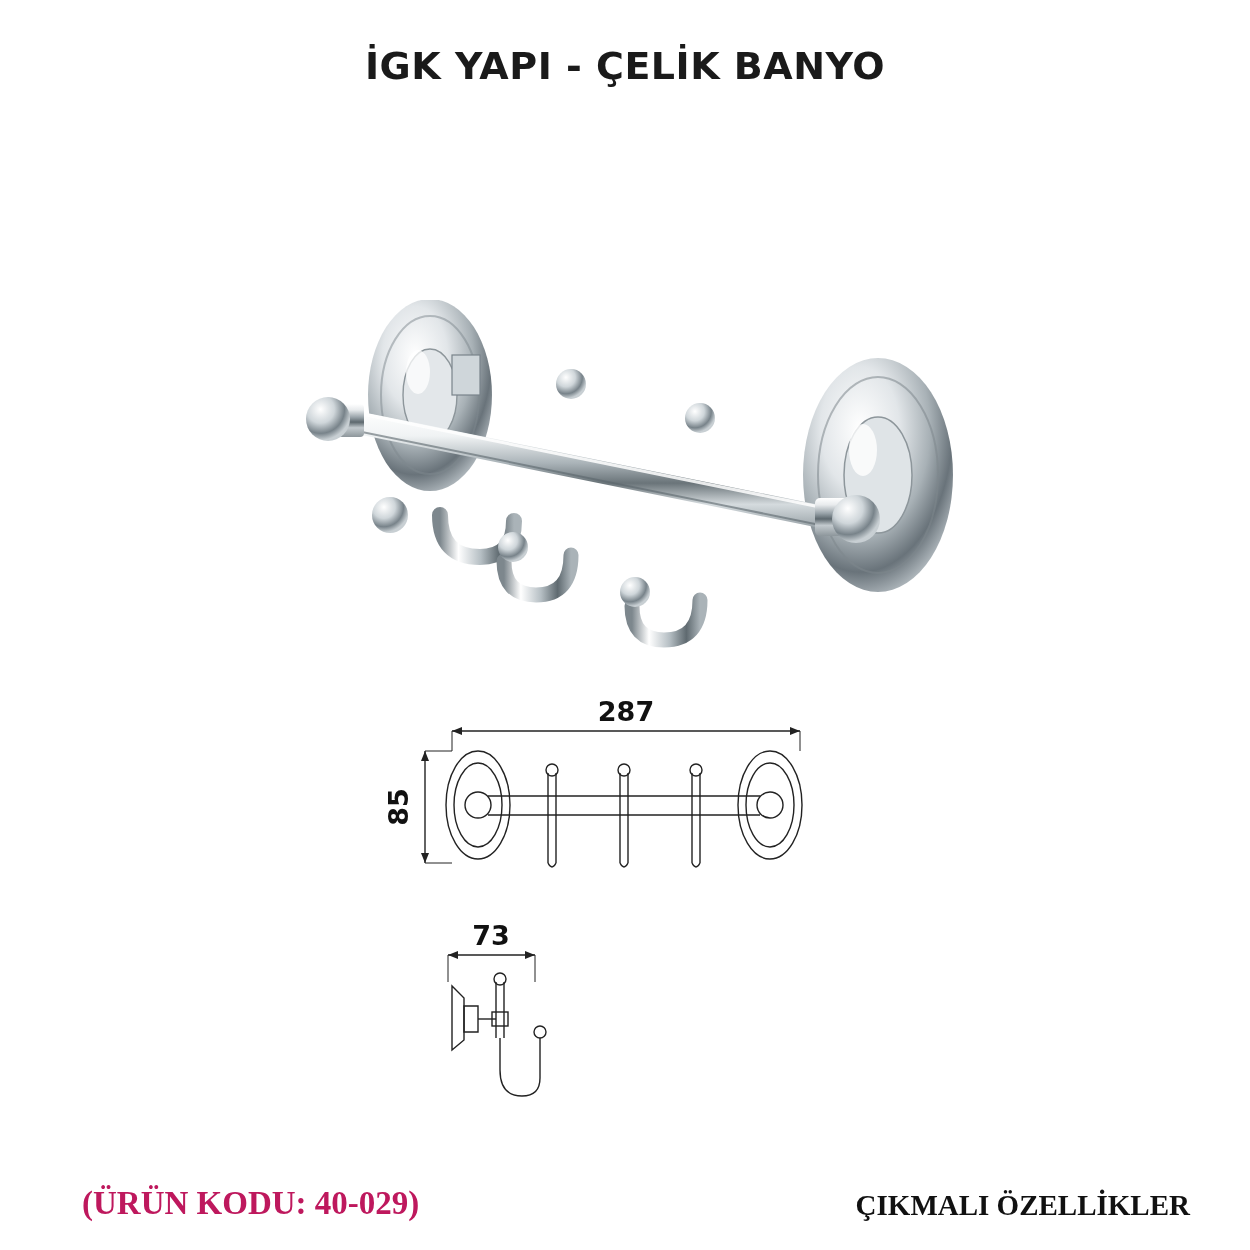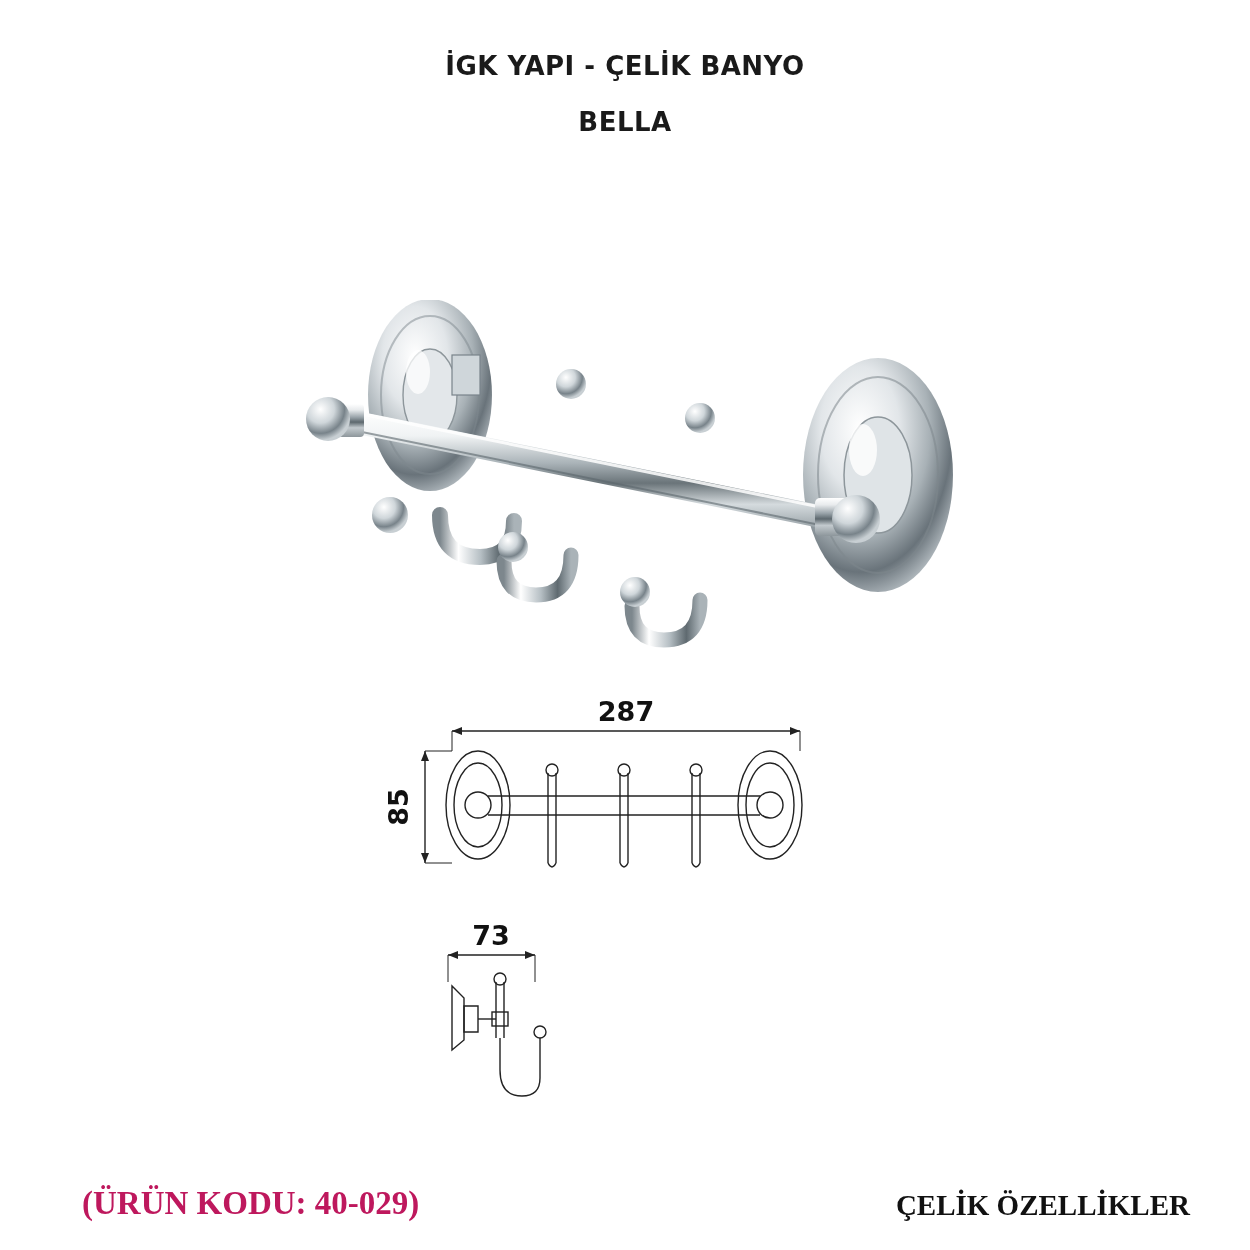--- a/index.html
+++ b/index.html
@@ -20,21 +20,21 @@
   .title-block {
     position: absolute;
     top: 38px;
     left: 0;
     width: 1250px;
     text-align: center;
   }
   .title-line {
     font-family: "DejaVu Sans", sans-serif;
     font-weight: bold;
-    font-size: 26px;
+    font-size: 38px;
     line-height: 56px;
     letter-spacing: 0.5px;
     color: #1a1a1a;
     white-space: nowrap;
   }
 
   
   .photo-area {
     position: absolute;
     top: 300px;
@@ -88,21 +88,20 @@
     font-size: 29px;
     color: #111111;
     white-space: nowrap;
   }
 </style>
 </head>
 <body>
 
 <div class="title-block">
   <div class="title-line">İGK YAPI - ÇELİK BANYO</div>
-  <div class="title-line">BELLA</div>
 </div>
 
 <div class="photo-area">
   <svg width="720" height="390" viewBox="0 0 720 390" xmlns="http://www.w3.org/2000/svg">
     <defs>
       <linearGradient id="chromeV" x1="0" y1="0" x2="0" y2="1">
         <stop offset="0%" stop-color="#ffffff"></stop>
         <stop offset="18%" stop-color="#e8ebed"></stop>
         <stop offset="40%" stop-color="#9aa4aa"></stop>
         <stop offset="55%" stop-color="#5d686e"></stop>
@@ -260,13 +259,13 @@
       <rect x="92" y="92" width="16" height="14"></rect>
 
       <path d="M100,118 L100,150 q0,26 22,26 q18,0 18,-18 L140,118"></path>
       <ellipse cx="140" cy="112" rx="6" ry="6"></ellipse>
     </g>
     <text class="dim-text" x="91" y="25" text-anchor="middle">73</text>
   </svg>
 </div>
 
 <div class="footer-left">(ÜRÜN KODU: 40-029)</div>
-<div class="footer-right">ÇELİK ÖZELLİKLER</div>
+<div class="footer-right">ÇIKMALI ÖZELLİKLER</div>
 
 </body></html>

